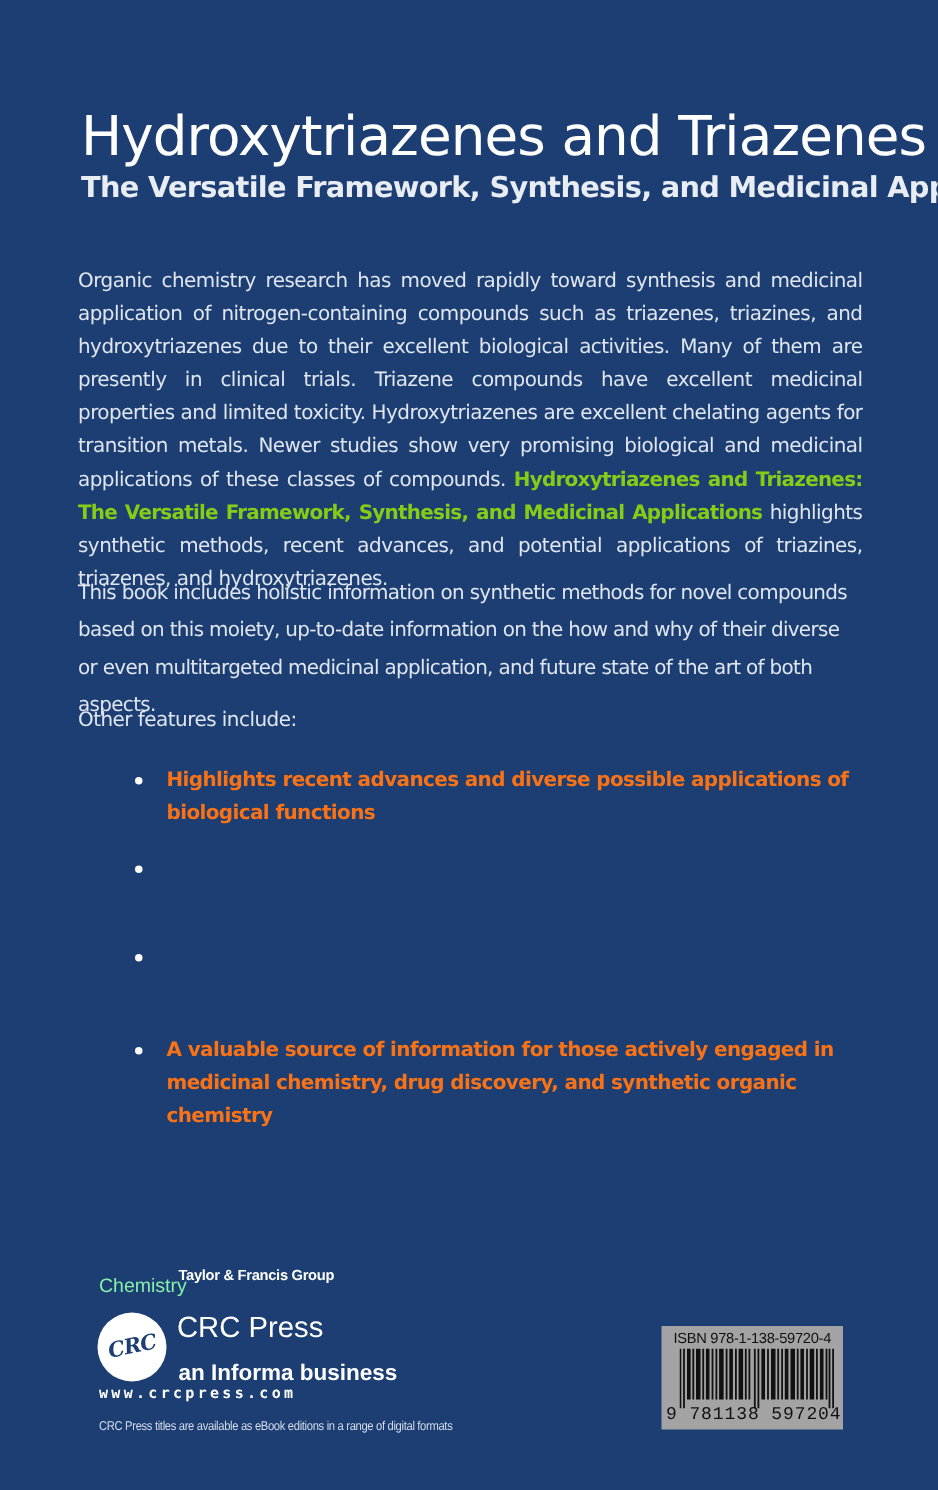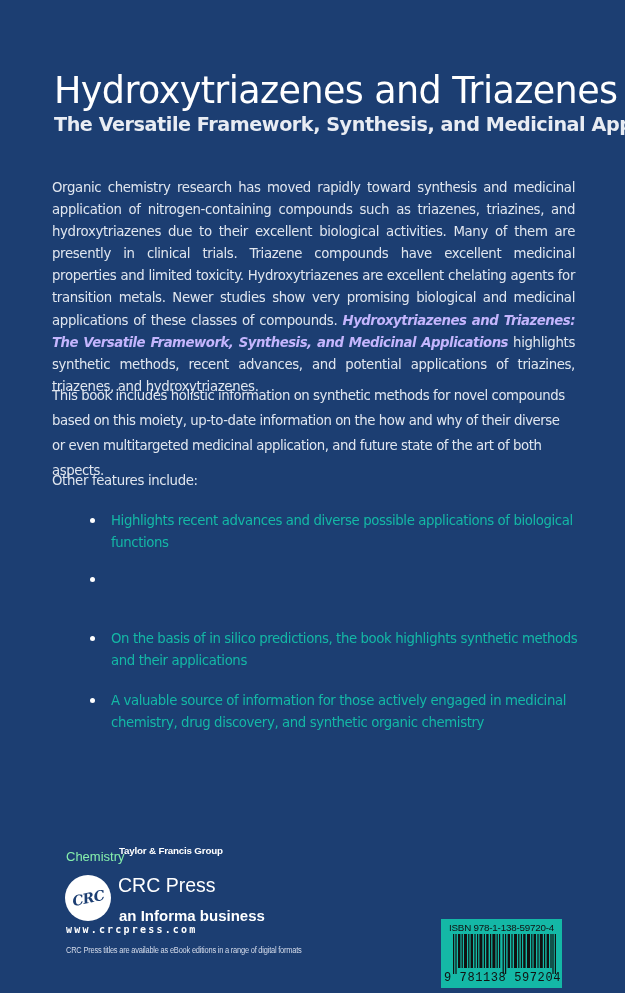--- a/index.html
+++ b/index.html
@@ -24,32 +24,33 @@
     letter-spacing: -0.45px; white-space: nowrap; margin: 0;
   }
 
   .para {
     position: absolute; left: 52px; width: 523px;
     font-size: 13.3px; line-height: 22.1px;
     letter-spacing: -0.35px; text-align: justify;
     margin: 0; color: #e0e6ef;
   }
   .p1 { top: 177px; }
-  .p1 .emph { font-style: italic; font-weight: bold; color: #c4b5fd; letter-spacing: -0.5px; }
+  .p1 .emph { font-weight: bold; color: #84cc16; letter-spacing: -0.5px; }
   .p2 { top: 383px; text-align: left; letter-spacing: -0.45px; line-height: 25px; }
   .p3 { top: 470px; text-align: left; }
 
   .features {
     position: absolute; left: 0; top: 0; width: 625px; margin: 0; padding: 0;
     list-style: none;
   }
   .feature {
     position: absolute; left: 111px; width: 470px;
     font-size: 13.3px; line-height: 22px; letter-spacing: -0.4px;
-    color: #14b8a6;
+    color: #f97316;
+    font-weight: bold;
   }
   .bullet-dot {
     position: absolute; left: -21px; top: 8px;
     width: 5px; height: 5px; border-radius: 50%; background: #ffffff;
   }
 
   .category {
     position: absolute; left: 66px; top: 849px;
     font-family: "Liberation Sans", sans-serif;
     font-size: 13px; color: #86efac;
@@ -85,22 +86,22 @@
     font-size: 10px; color: #ffffff; letter-spacing: 2.2px; line-height: 13px;
   }
   .ebook-note {
     position: absolute; left: 66px; top: 945px;
     font-family: "Liberation Sans", sans-serif;
     font-size: 8.5px; color: #d5dceb; letter-spacing: -0.25px;
     transform: scaleX(0.88); transform-origin: left center; white-space: nowrap;
   }
 
   .barcode-box {
-    position: absolute; left: 441px; top: 919px; width: 121px; height: 69px;
-    background: #14b8a6; box-sizing: border-box;
+    position: absolute; left: 441px; top: 884px; width: 121px; height: 69px;
+    background: #a3a3a3; box-sizing: border-box;
   }
   .isbn-label {
     position: absolute; left: 0; top: 3px; width: 121px; text-align: center;
     font-family: "Liberation Sans", sans-serif;
     font-size: 9.8px; color: #111; letter-spacing: -0.2px; white-space: nowrap;
   }
   .barcode-bars {
     position: absolute; left: 12px; top: 15px; width: 103px; height: 40px;
   }
   .barcode-digits {
@@ -126,21 +127,20 @@
   <ul class="features">
     <li class="feature" style="top:510px">
       <span class="bullet-dot"></span>
       <span>Highlights recent advances and diverse possible applications of biological  functions</span>
     </li>
     <li class="feature" style="top:569px">
       <span class="bullet-dot"></span>
     </li>
     <li class="feature" style="top:628px">
       <span class="bullet-dot"></span>
-      <span>On the basis of in silico predictions, the book highlights synthetic methods and their applications</span>
     </li>
     <li class="feature" style="top:690px">
       <span class="bullet-dot"></span>
       <span>A valuable source of information for those actively engaged in medicinal chemistry, drug discovery, and synthetic organic chemistry</span>
     </li>
   </ul>
 
   <div class="category">Chemistry</div>
 
   <div class="logo-circle">

